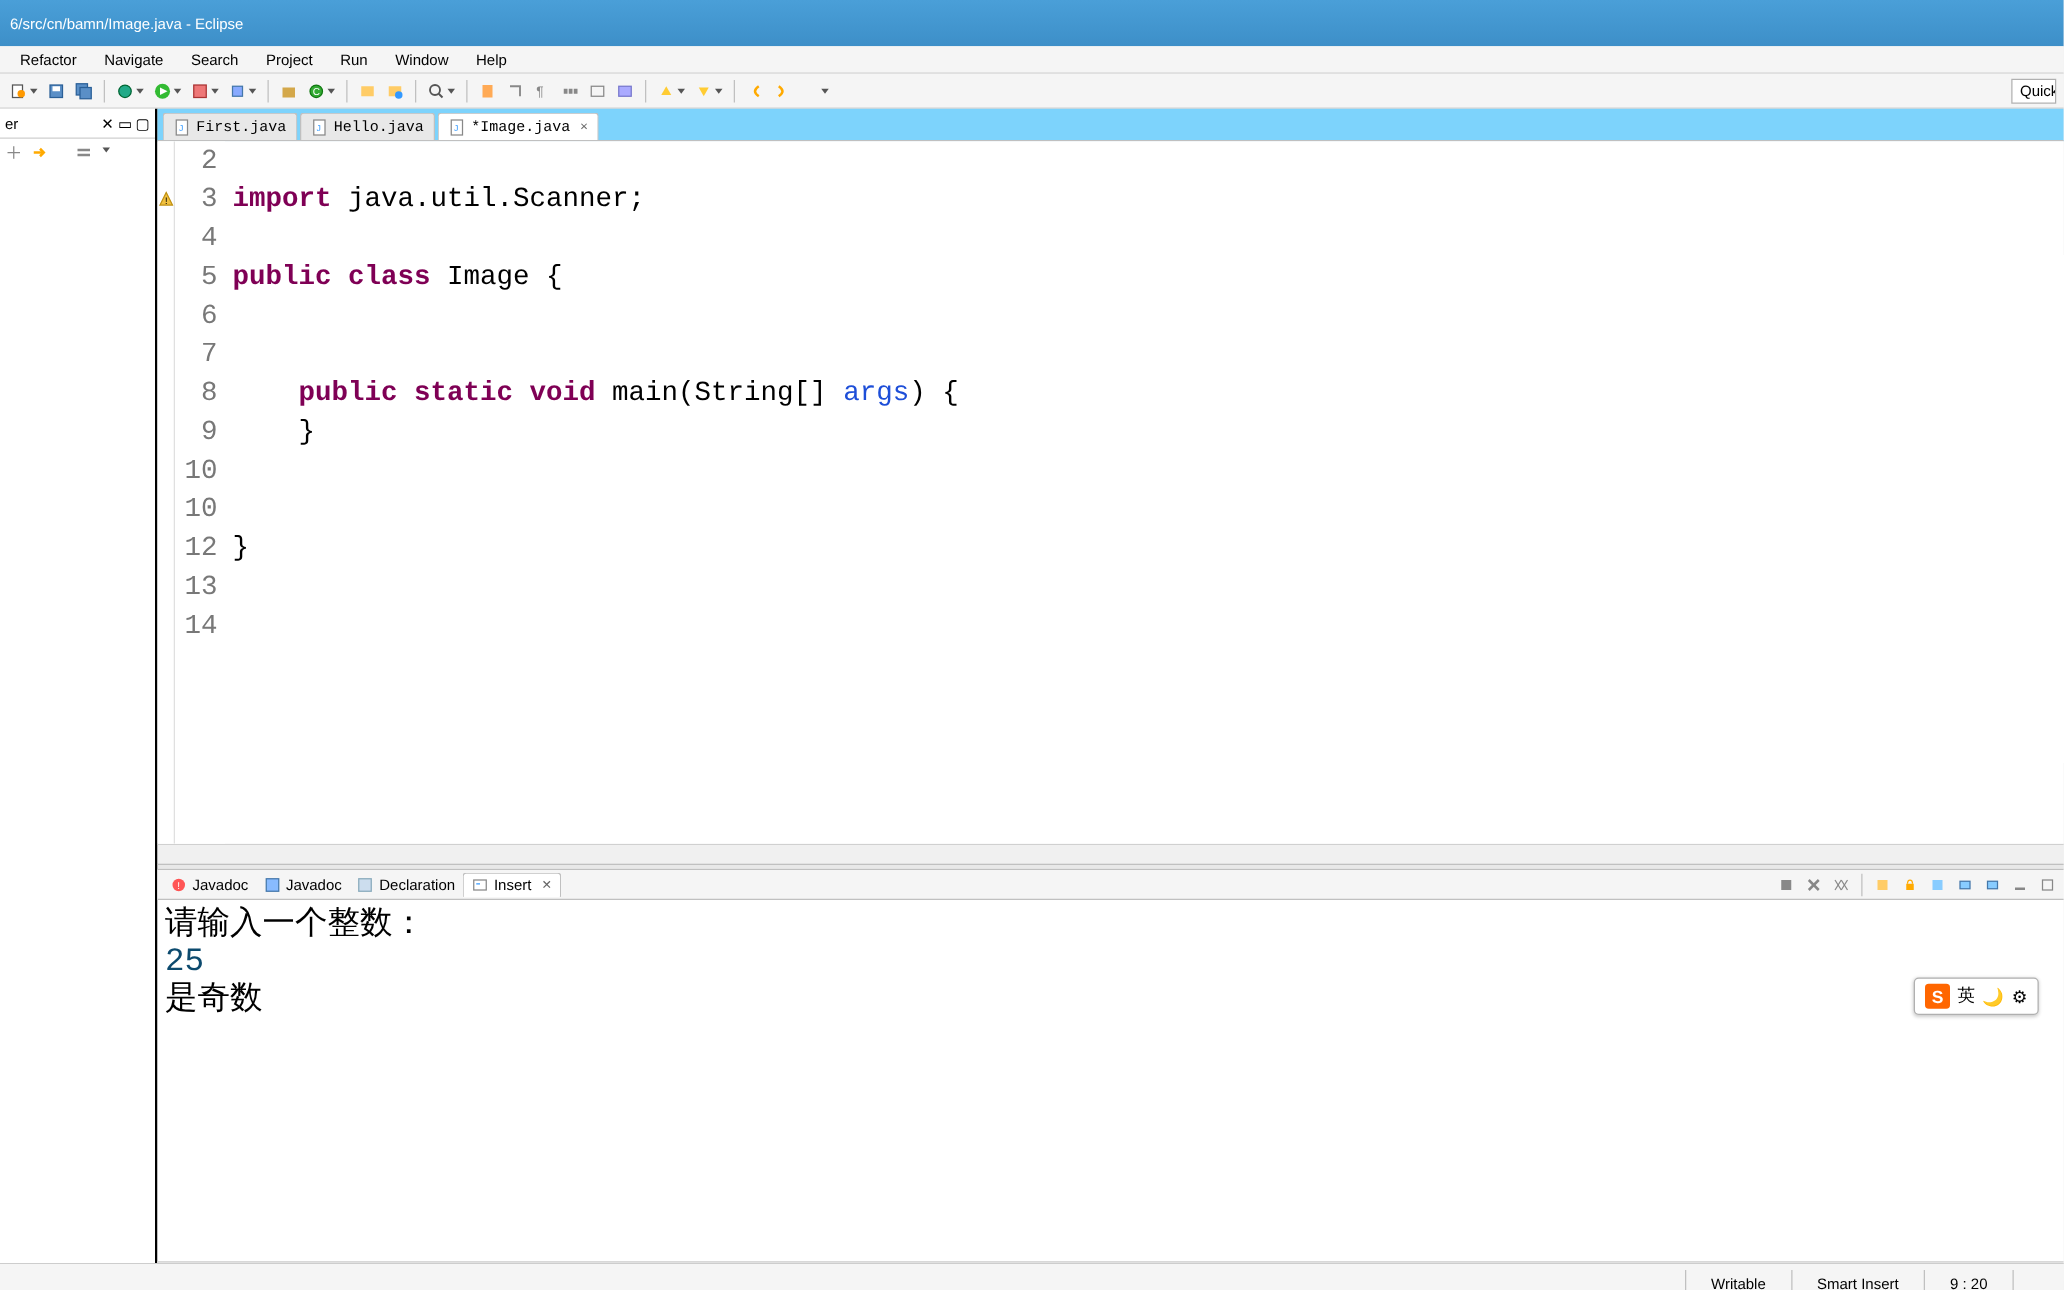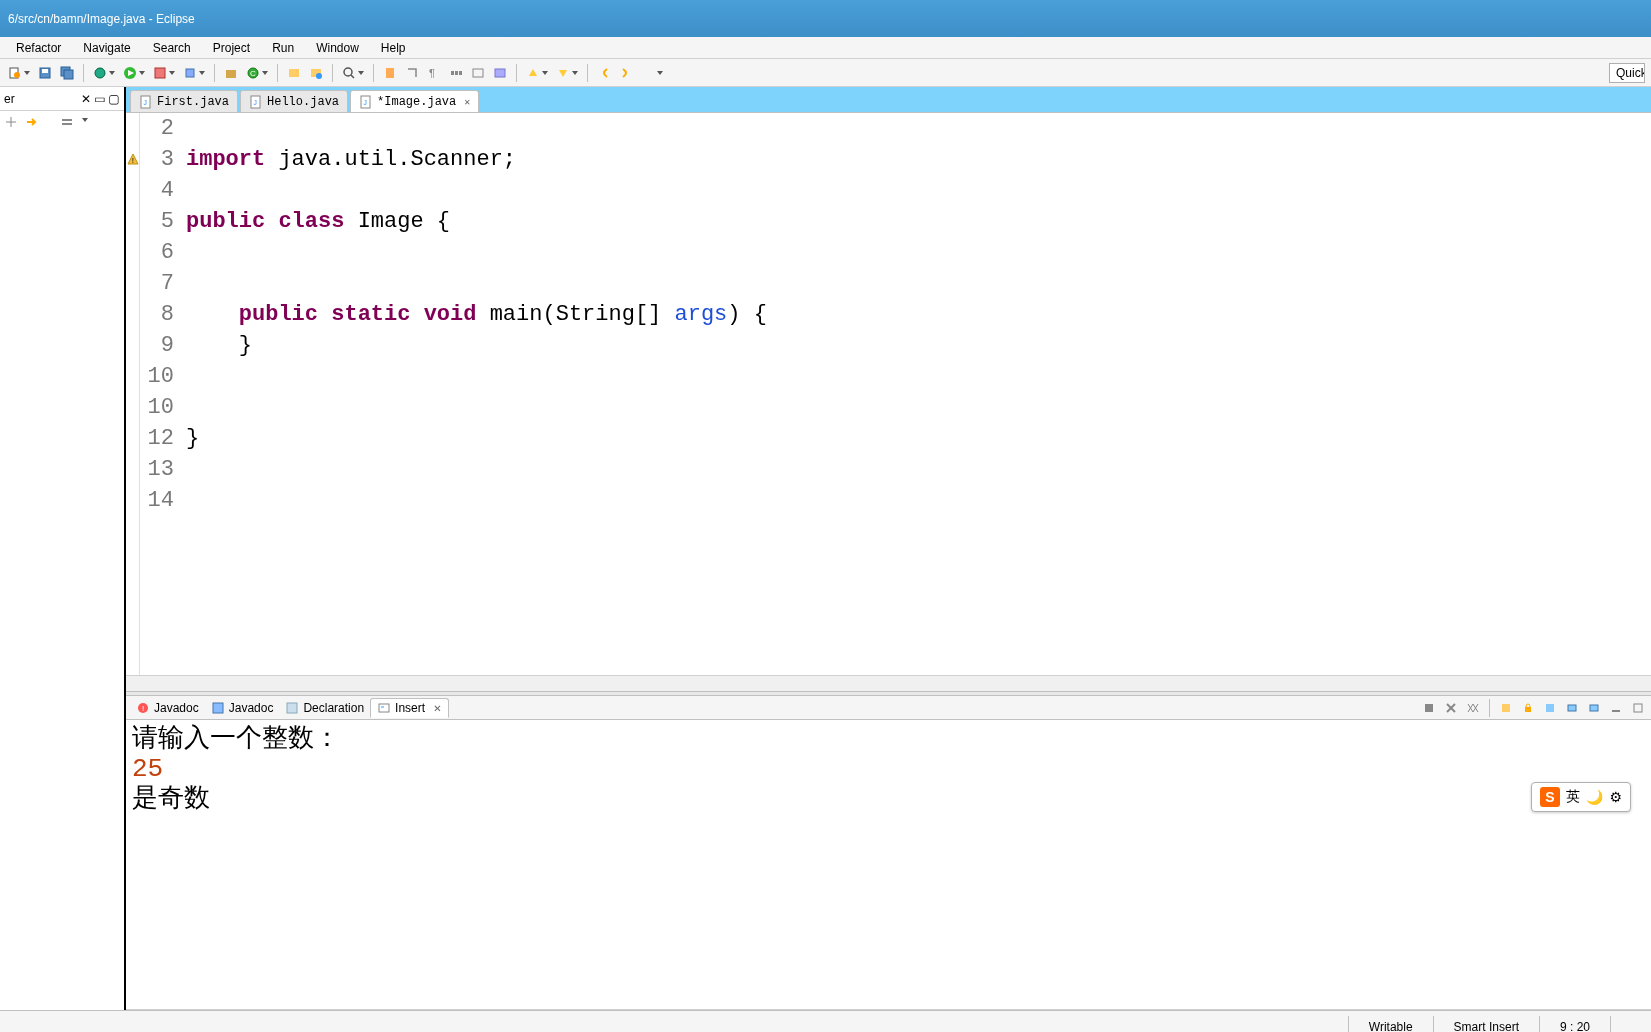--- a/index.html
+++ b/index.html
@@ -57,21 +57,21 @@
 
 
 .bottom-panel { background: #fff; border-top: 1px solid #c0c0c0; display: flex; flex-direction: column; height: 330px; }
 .bottom-tabs { display: flex; align-items: center; background: #f5f5f5; border-bottom: 1px solid #c0c0c0; height: 24px; padding: 0 4px; }
 .btab { display: flex; align-items: center; gap: 4px; padding: 2px 6px; font-size: 12px; cursor: pointer; }
 .btab.active { background: #fff; border: 1px solid #c0c0c0; border-bottom: 1px solid #fff; margin-bottom: -1px; border-radius: 3px 3px 0 0; }
 .console-tools { margin-left: auto; display: flex; gap: 4px; }
 .console-info { padding: 2px 6px; font-size: 12px; color: #555; border-bottom: 1px solid #e8e8e8; }
 .console-output { flex: 1; padding: 4px 6px; font-family: Consolas, "Courier New", monospace; font-size: 26px; overflow: auto; }
 .console-line { line-height: 30px; }
-.input-green { color: #c2410c; }
+.input-green { color: #0c4a6e; }
 .bottom-hscroll { height: 16px; background: #f0f0f0; border-top: 1px solid #d0d0d0; }
 
 
 .status-bar { position: fixed; bottom: 0; left: 0; right: 0; height: 22px; background: #f5f5f5; border-top: 1px solid #c0c0c0; display: flex; align-items: center; font-size: 12px; }
 .status-cell { padding: 0 20px; border-left: 1px solid #c0c0c0; height: 100%; display: flex; align-items: center; margin-top: 10px; }
 .status-spacer { flex: 1; }
 
 
 .ime-indicator { position: fixed; right: 20px; bottom: 220px; background: #fff; border: 1px solid #b0b0b0; border-radius: 4px; padding: 4px 8px; display: flex; align-items: center; gap: 6px; font-size: 14px; box-shadow: 0 1px 3px rgba(0,0,0,0.2); }
 .sogou-icon { width: 20px; height: 20px; background: #ff6600; border-radius: 3px; color: white; display: flex; align-items: center; justify-content: center; font-weight: bold; font-size: 14px; }

